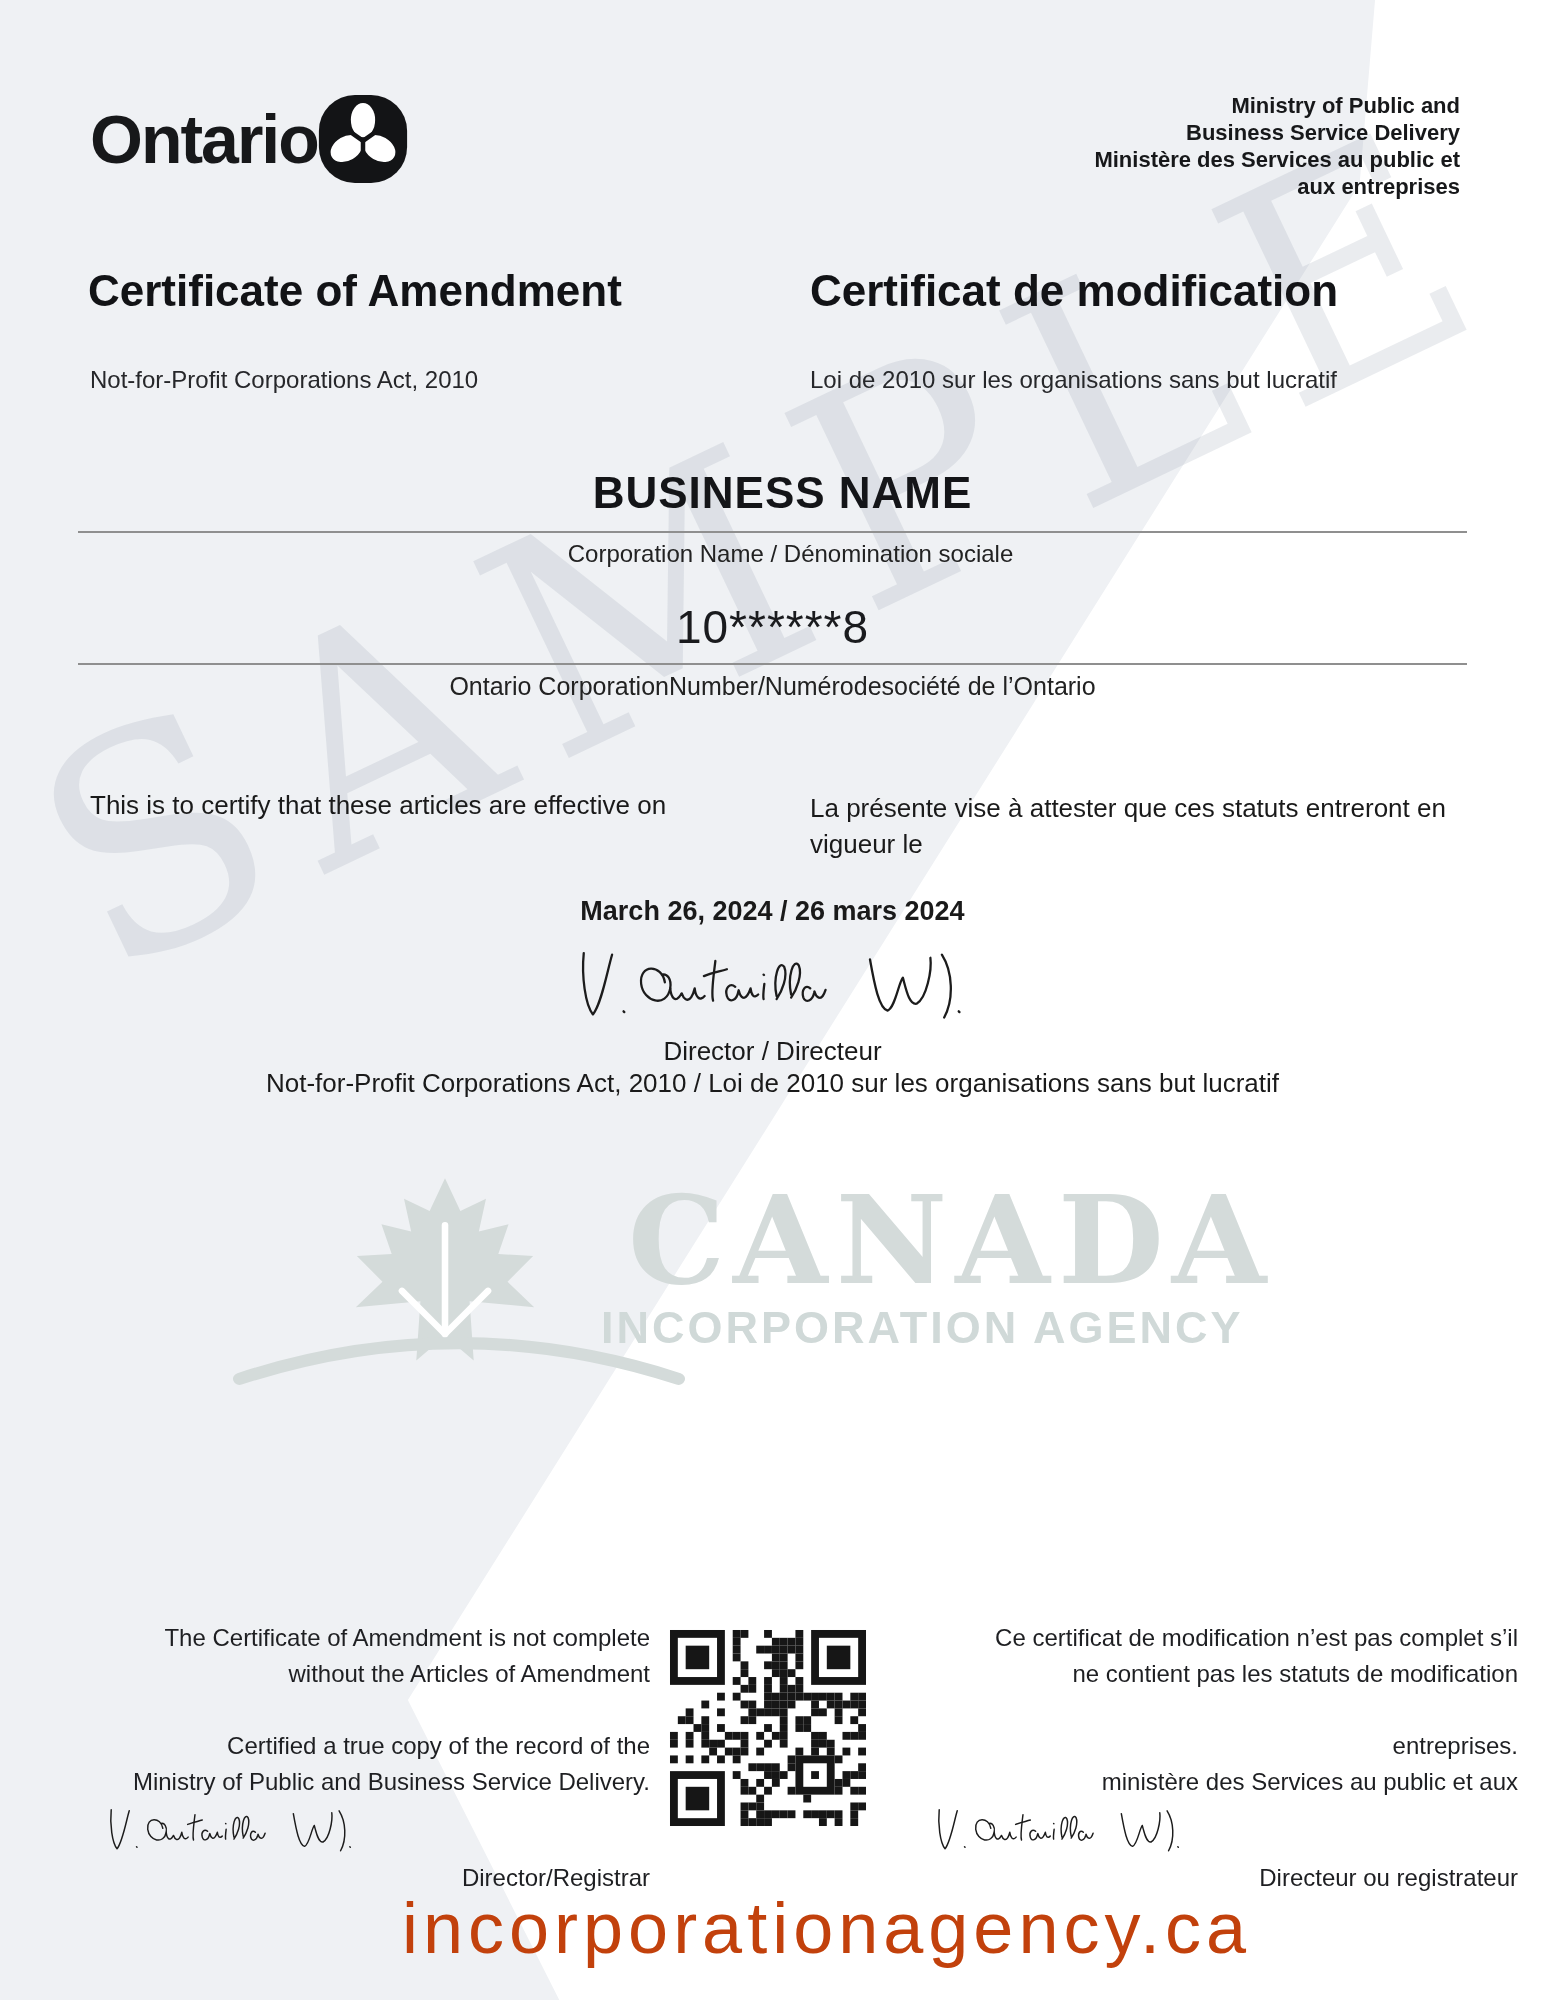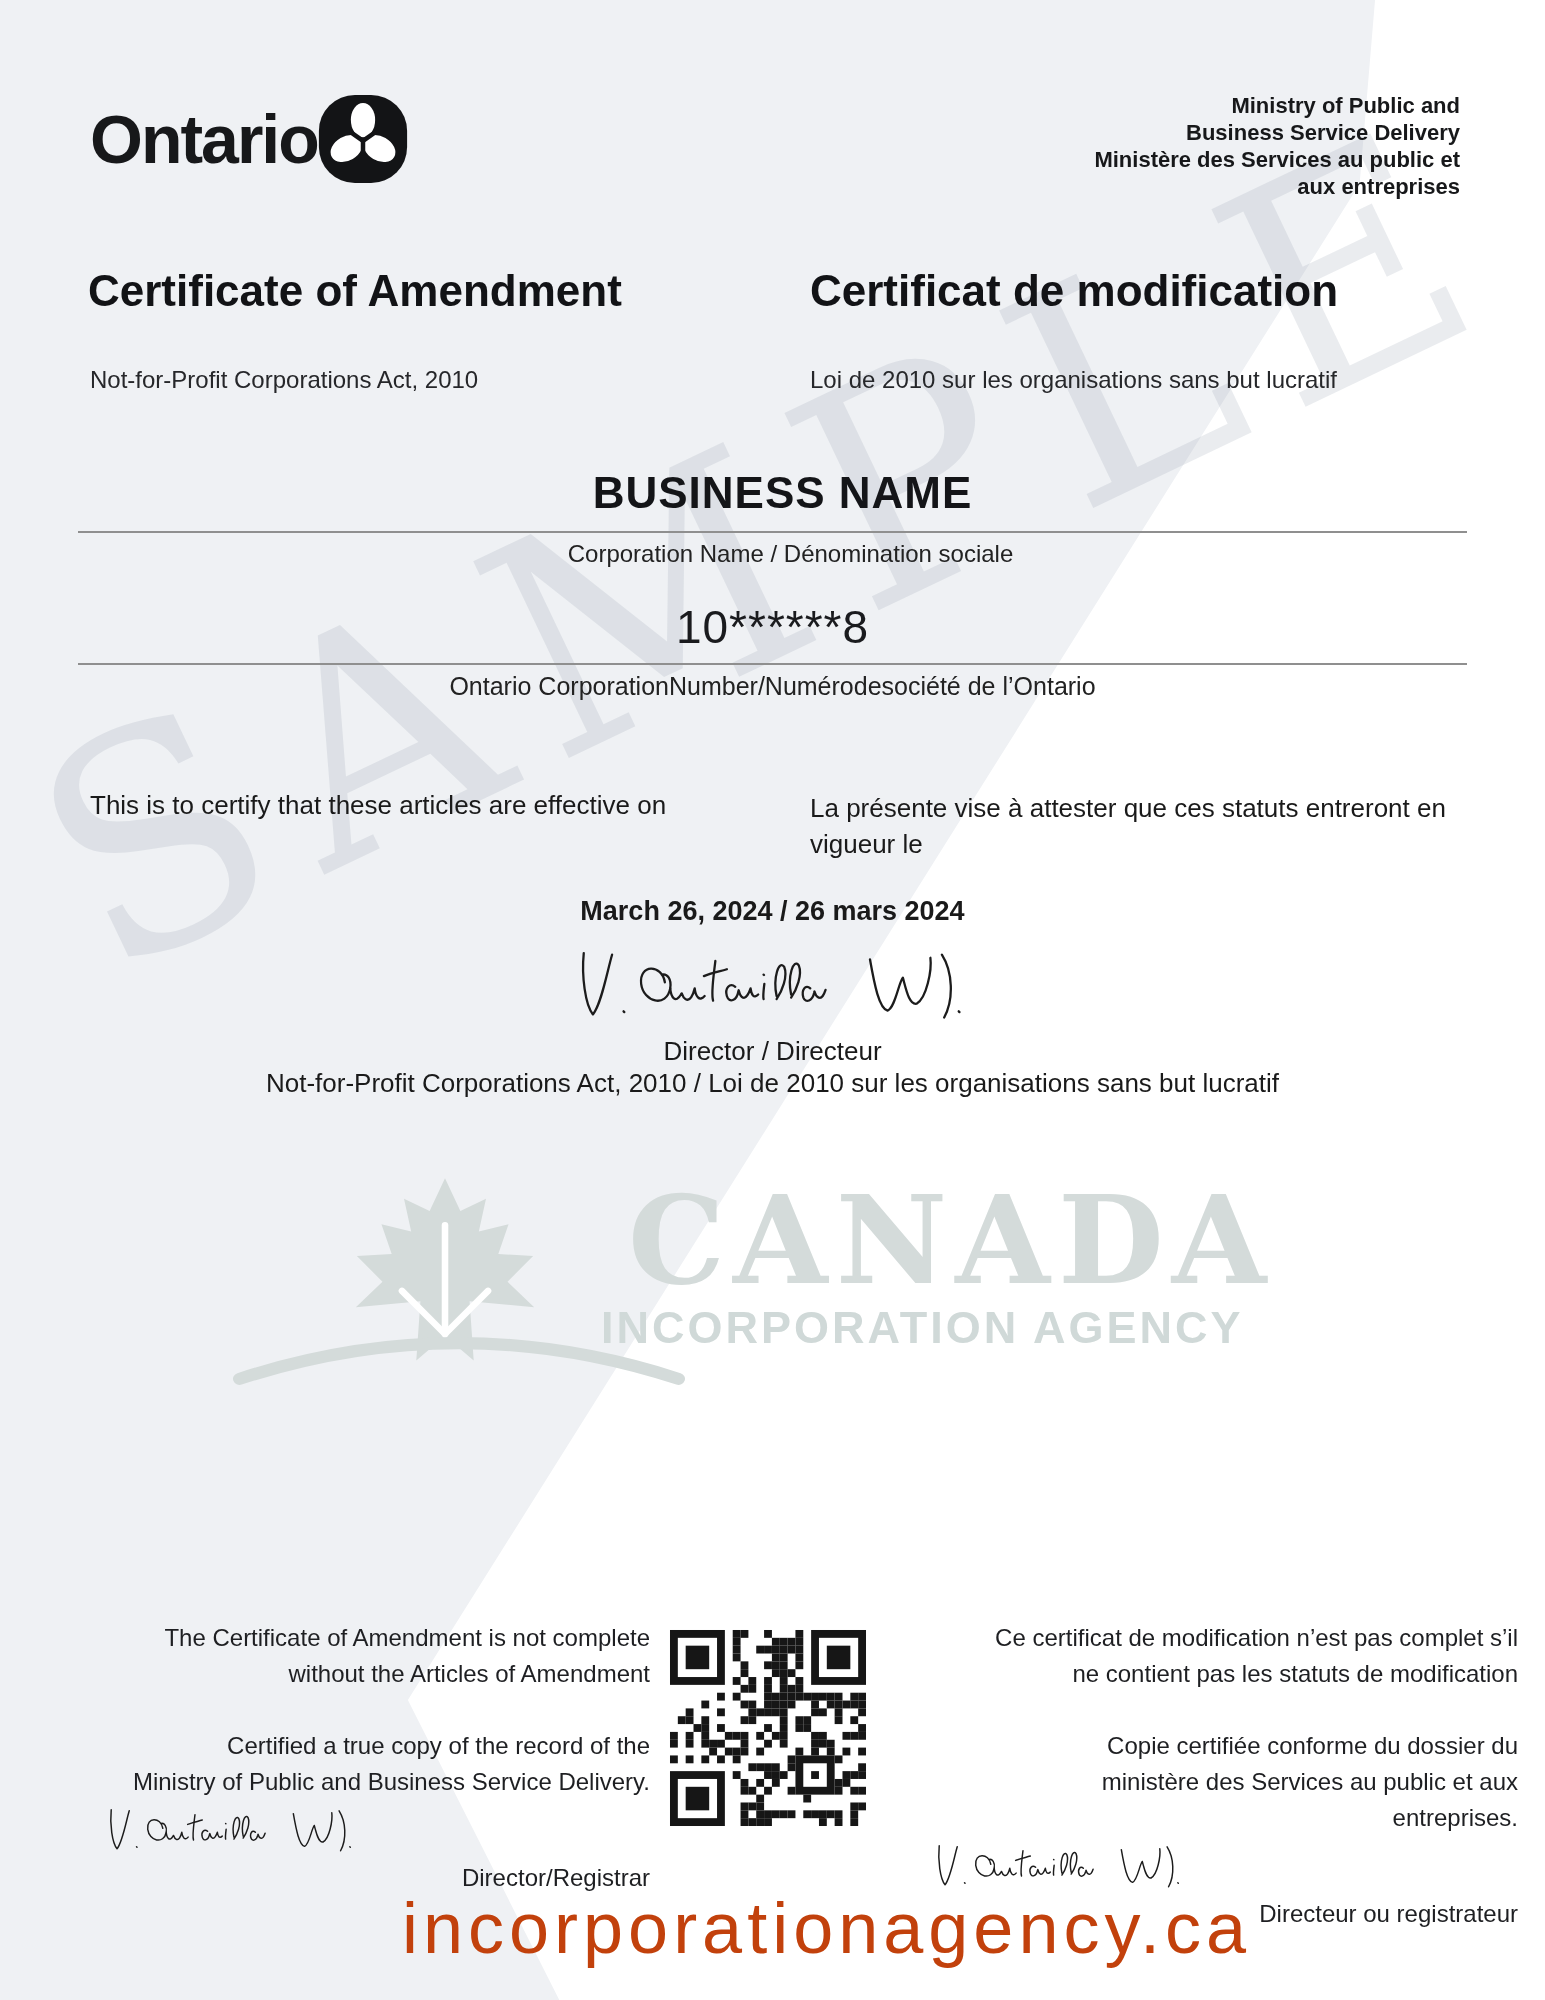--- a/index.html
+++ b/index.html
@@ -425,23 +425,22 @@
           <rect x="133.6" y="133.6" width="39.25" height="39.25" fill="#161616"></rect>
           <rect x="141.45" y="141.45" width="23.549999999999997" height="23.549999999999997" fill="#ffffff"></rect>
           <rect x="149.29999999999998" y="149.29999999999998" width="7.85" height="7.85" fill="#161616"></rect>
         </svg>
       </div>
 
     <div class="foot-col right">
       <div>Ce certificat de modification n’est pas complet s’il</div>
       <div>ne contient pas les statuts de modification</div>
       <div class="foot-gap"></div>
-      <div>Copie certifiée conforme du dossier du</div>
+      <div>entreprises.</div>
       <div>ministère des Services au public et aux</div>
-      <div>entreprises.</div>
       <div class="sig-small" title="V. Quintanilla W.">
           <svg viewBox="0 0 540 115" width="100%" height="100%" preserveAspectRatio="xMidYMid meet">
             <g fill="none" stroke="#1c1c1c" stroke-width="3" stroke-linecap="round" stroke-linejoin="round">
               <path d="M24 12 C21 42 26 80 36 92 C47 79 55 34 61 14"></path>
               <path d="M76 88 l1 1"></path>
               <path d="M130 50 C126 26 96 26 99 52 C102 76 132 84 137 58 C139 46 133 38 126 40"></path>
               <path d="M137 58 C138 70 144 78 151 66 C153 61 152 70 157 72 C163 76 167 66 169 58 C170 68 175 76 182 68"></path>
               <path d="M196 22 C194 40 190 64 193 74"></path>
               <path d="M181 42 C190 38 201 36 211 33"></path>
               <path d="M222 56 C215 50 208 58 211 68 C214 78 224 74 226 62 C227 56 226 68 232 70 C236 72 240 64 242 58 C243 66 246 72 252 66"></path>

